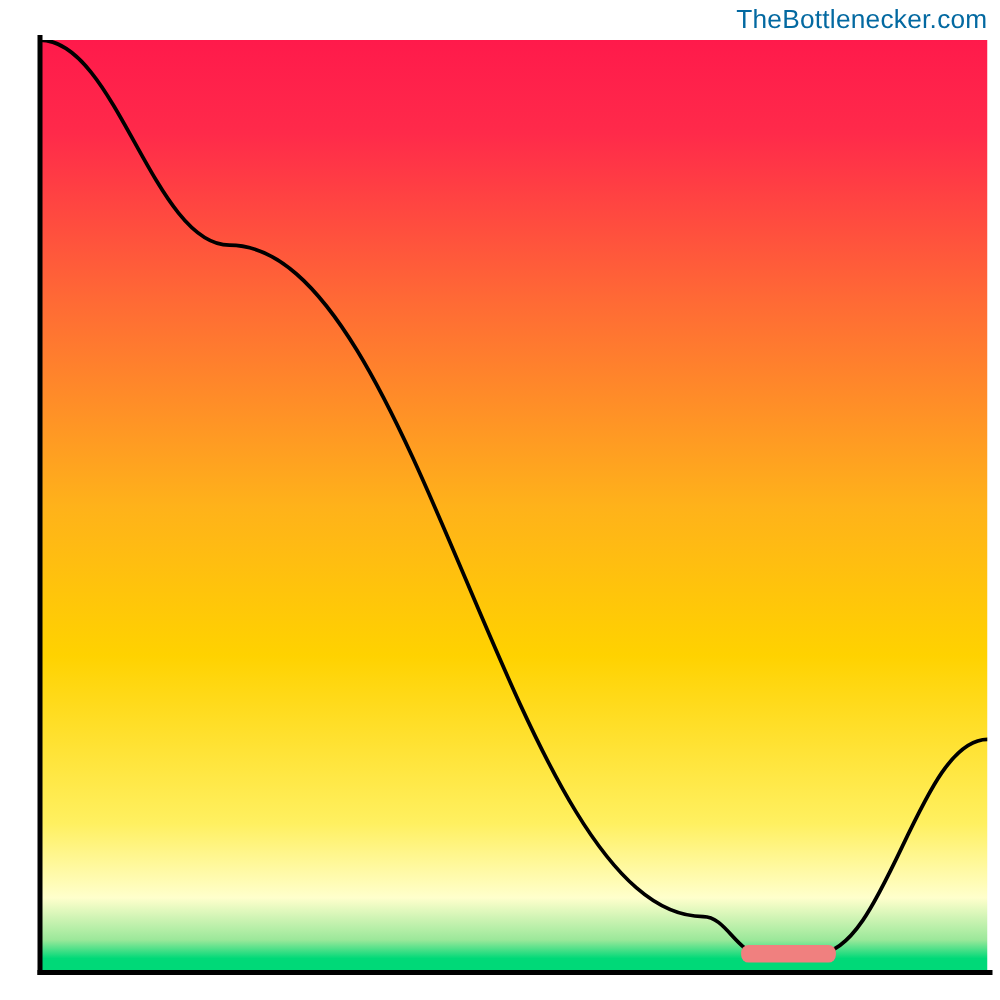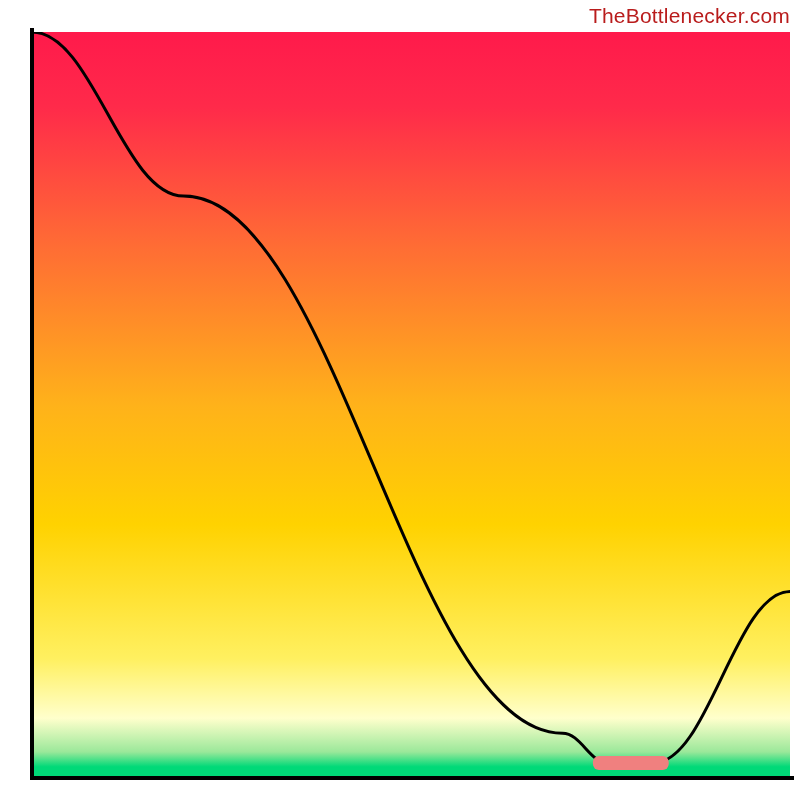--- a/index.html
+++ b/index.html
@@ -1,17 +1,17 @@
 <!DOCTYPE html>
 <html><head>
 <meta charset="utf-8">
 <style>
   html,body{margin:0;padding:0;width:800px;height:800px;background:#fff;overflow:hidden;}
   .root{position:relative;width:800px;height:800px;}
-  .wm{position:absolute;top:4px;right:10px;font:21px Arial,Helvetica,sans-serif;color:#b91c1c;letter-spacing:0.2px;}
+  .wm{position:absolute;top:4px;right:10px;font:21px Arial,Helvetica,sans-serif;color:#0369a1;letter-spacing:0.2px;}
   svg{position:absolute;left:0;top:0;}
 </style>
 </head>
 <body>
 
 <div class="root">
   <div class="wm">TheBottlenecker.com</div>
   <svg id="chart" width="800" height="800">
     <defs>
       <linearGradient id="bg" x1="0" y1="0" x2="0" y2="1">

